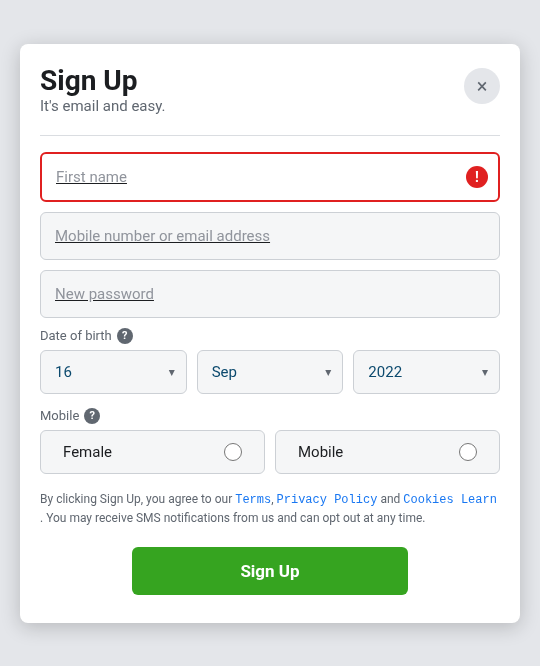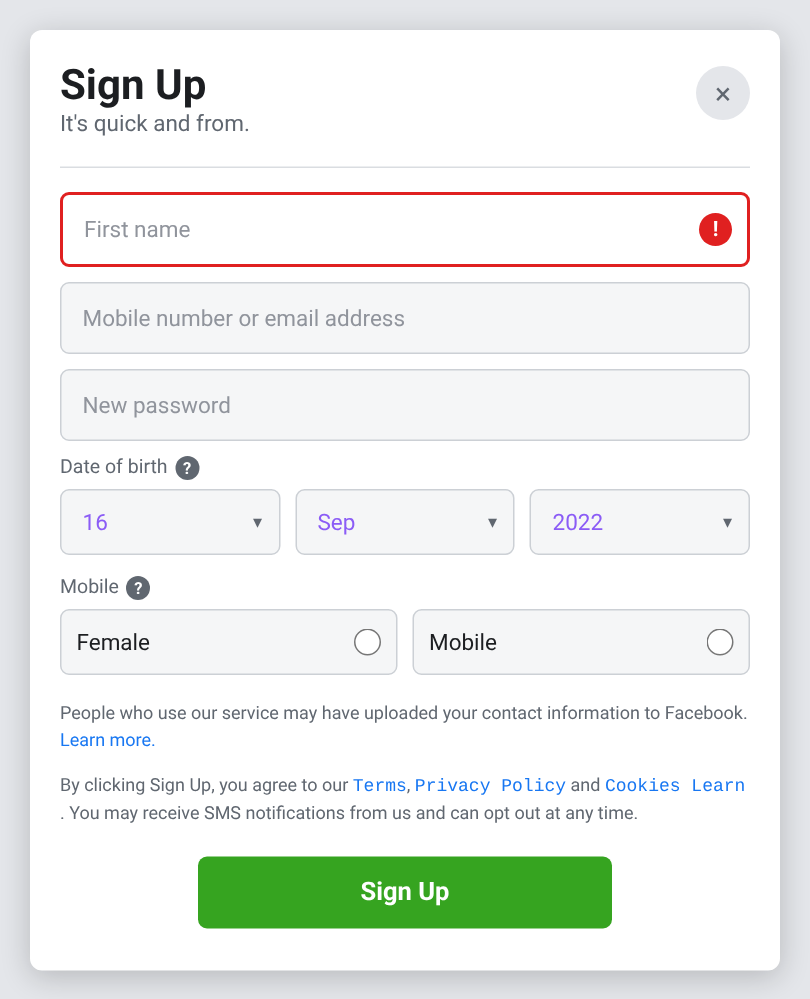--- a/index.html
+++ b/index.html
@@ -80,20 +80,21 @@
 
     .input-field {
       width: 100%;
       padding: 14px 14px;
       border: 1px solid #ccd0d5;
       border-radius: 6px;
       font-size: 15px;
       color: #1c1e21;
       background: #f5f6f7;
       outline: none;
+      text-decoration: underline;
     }
 
     .input-field::placeholder {
       color: #90949c;
     }
 
     .input-field.error {
       border-color: #e02020;
       border-width: 2px;
       background: #fff;
@@ -152,21 +153,21 @@
       position: relative;
       flex: 1;
     }
 
     .select-field {
       width: 100%;
       padding: 12px 36px 12px 14px;
       border: 1px solid #ccd0d5;
       border-radius: 6px;
       font-size: 15px;
-      color: #8b5cf6;
+      color: #0c4a6e;
       background: #f5f6f7;
       appearance: none;
       outline: none;
       cursor: pointer;
     }
 
     .select-arrow {
       position: absolute;
       right: 12px;
       top: 50%;
@@ -180,21 +181,21 @@
       display: flex;
       gap: 10px;
       margin-bottom: 16px;
     }
 
     .gender-option {
       flex: 1;
       display: flex;
       align-items: center;
       justify-content: space-between;
-      padding: 12px 10px;
+      padding: 12px 22px;
       border: 1px solid #ccd0d5;
       border-radius: 6px;
       background: #f5f6f7;
       cursor: pointer;
       font-size: 15px;
       color: #1c1e21;
       gap: 42px;
     }
 
     .gender-option input[type="radio"] {
@@ -244,21 +245,21 @@
       text-align: center;
     }
   </style>
 </head>
 <body>
 
 <div class="modal">
   <div class="modal-header">
     <div>
       <h1 class="modal-title">Sign Up</h1>
-      <p class="modal-subtitle">It's quick and from.</p>
+      <p class="modal-subtitle">It's email and easy.</p>
     </div>
     <button class="close-btn">
       <span>×</span>
     </button>
   </div>
 
   <hr class="divider">
 
   <div class="name-row">
     <div class="input-wrapper">
@@ -331,24 +332,20 @@
     <label class="gender-option">
       <span>Female</span>
       <input type="radio" name="gender" value="female" style="">
     </label>
     <label class="gender-option">
       <span>Mobile</span>
       <input type="radio" name="gender" value="custom" style="">
     </label>
   </div>
 
-  <p class="info-text">
-    <span>People who use our service may have uploaded your contact information to Facebook.</span>
-    <a href="#">Learn more.</a>
-  </p>
 
   <p class="terms-text">
     <span>By clicking Sign Up, you agree to our</span>
     <a href="#"> Terms</a>,
     <a href="#"> Privacy Policy</a>
     <span> and </span>
     <a href="#">Cookies Learn</a>
     <span>. You may receive SMS notifications from us and can opt out at any time.</span>
   </p>
 

